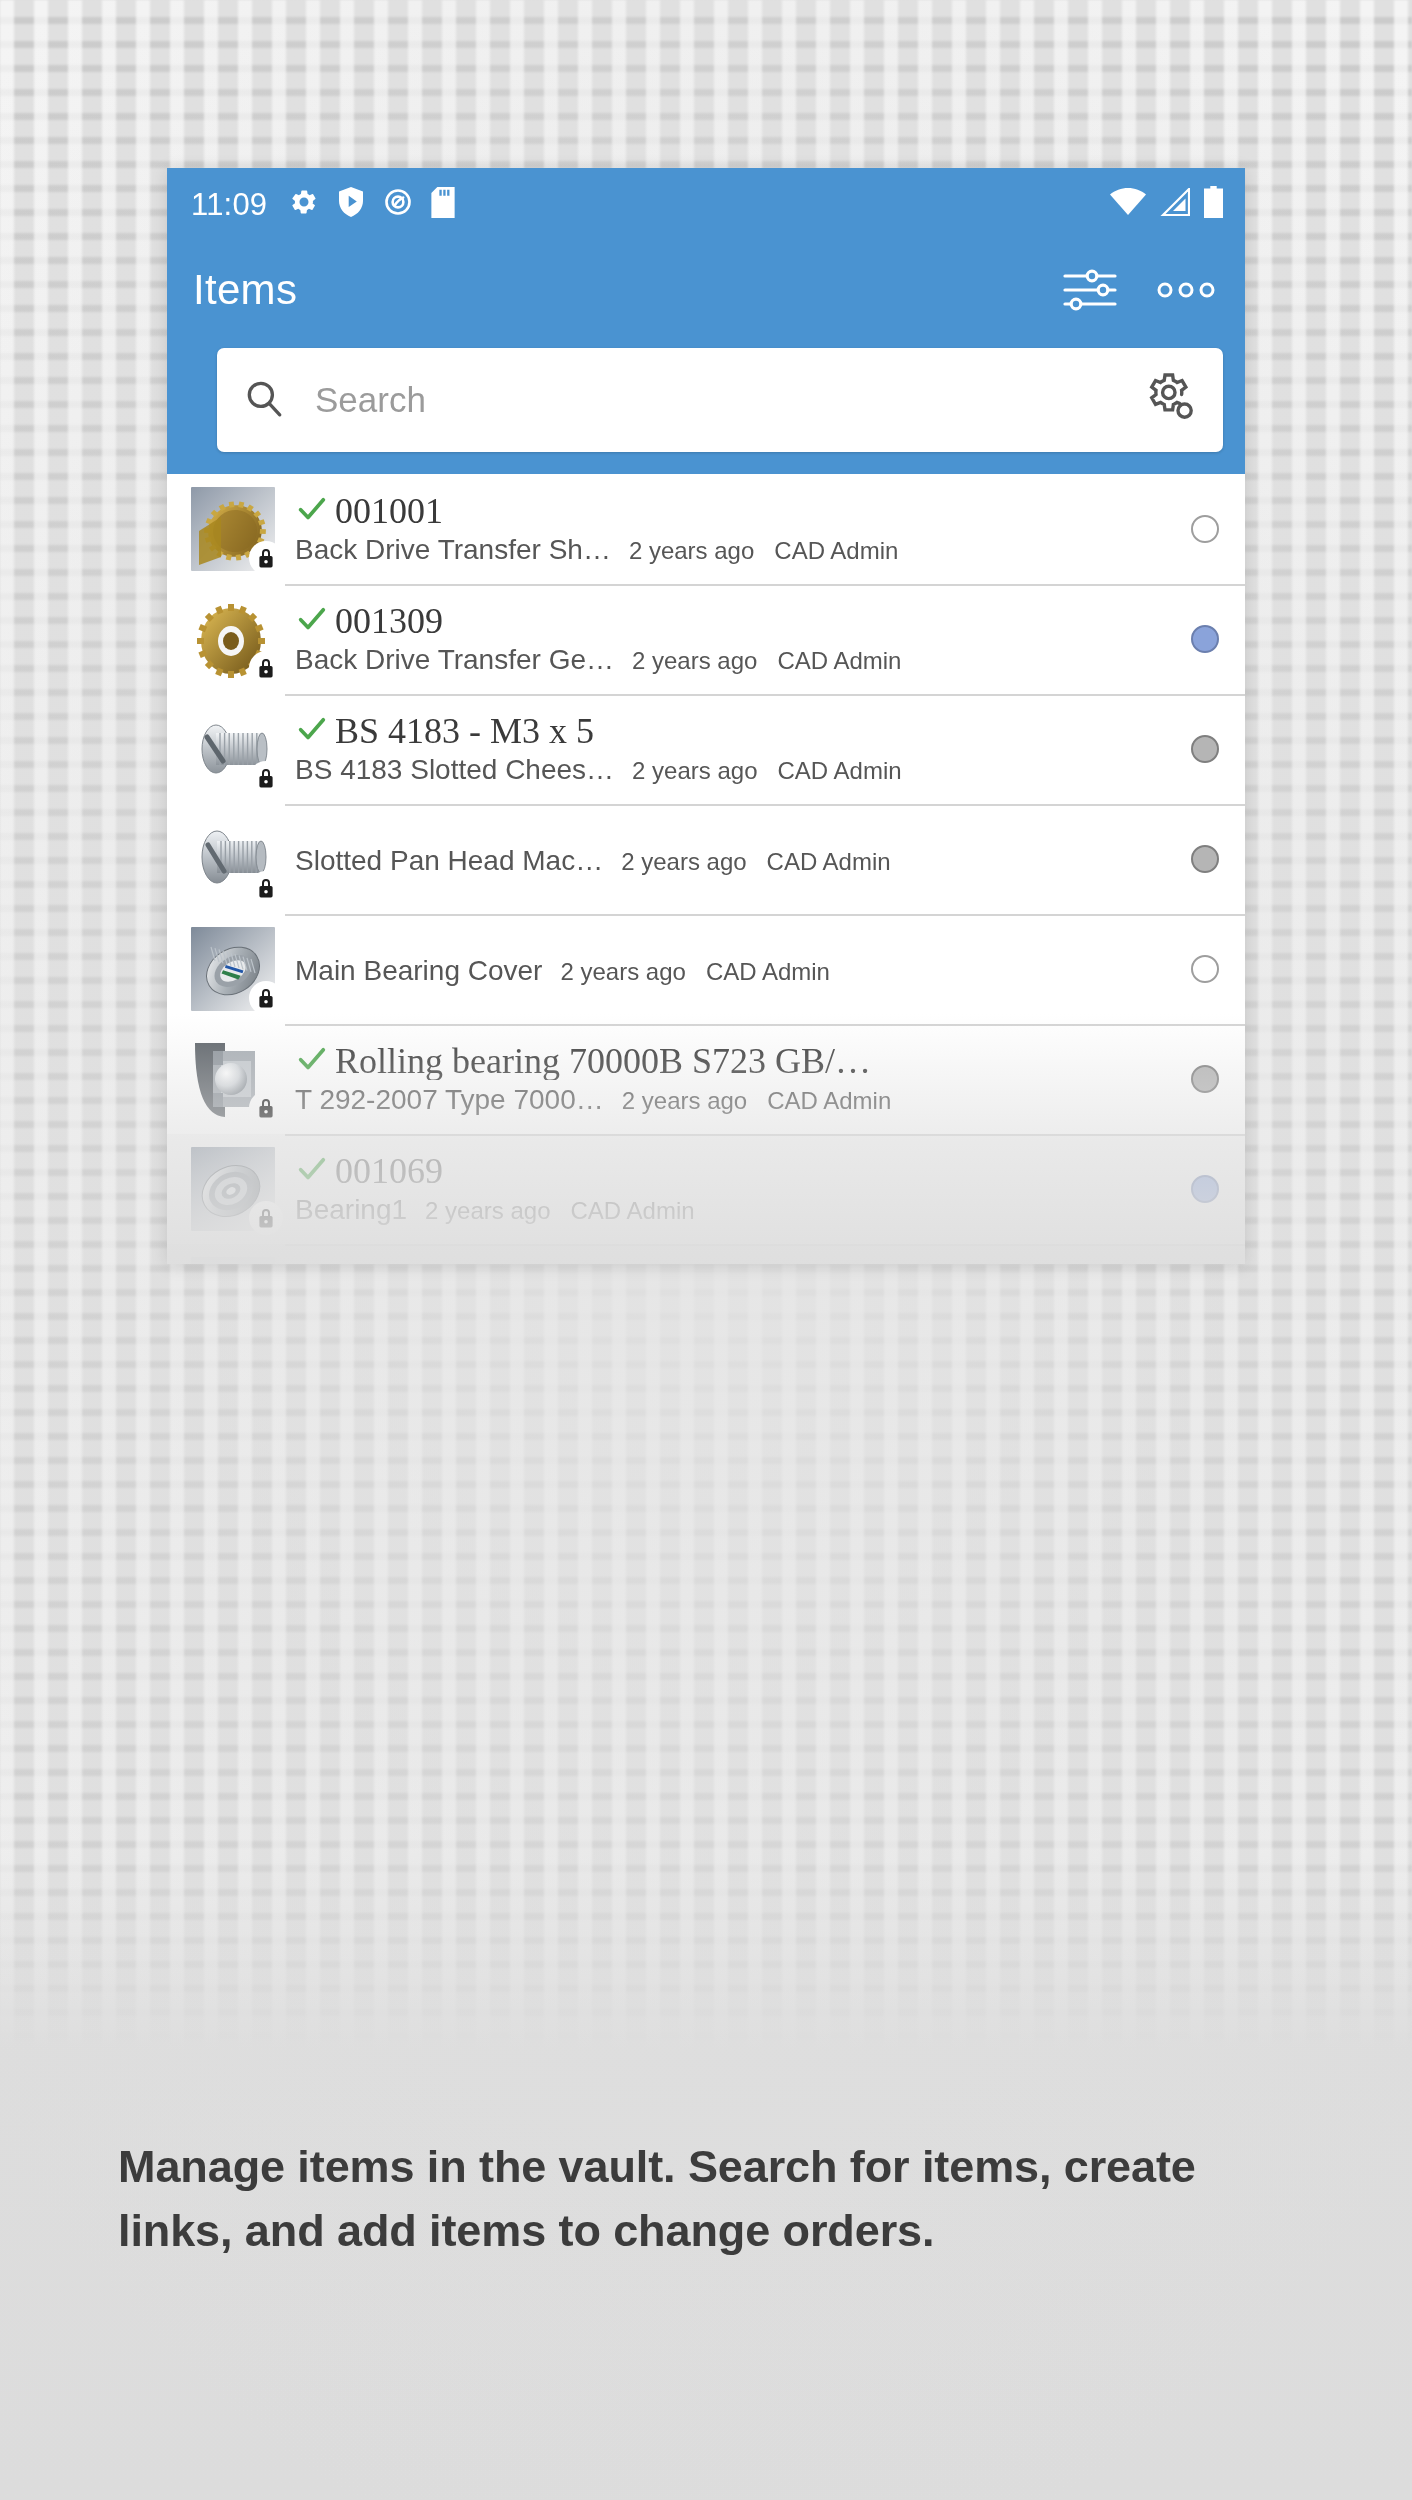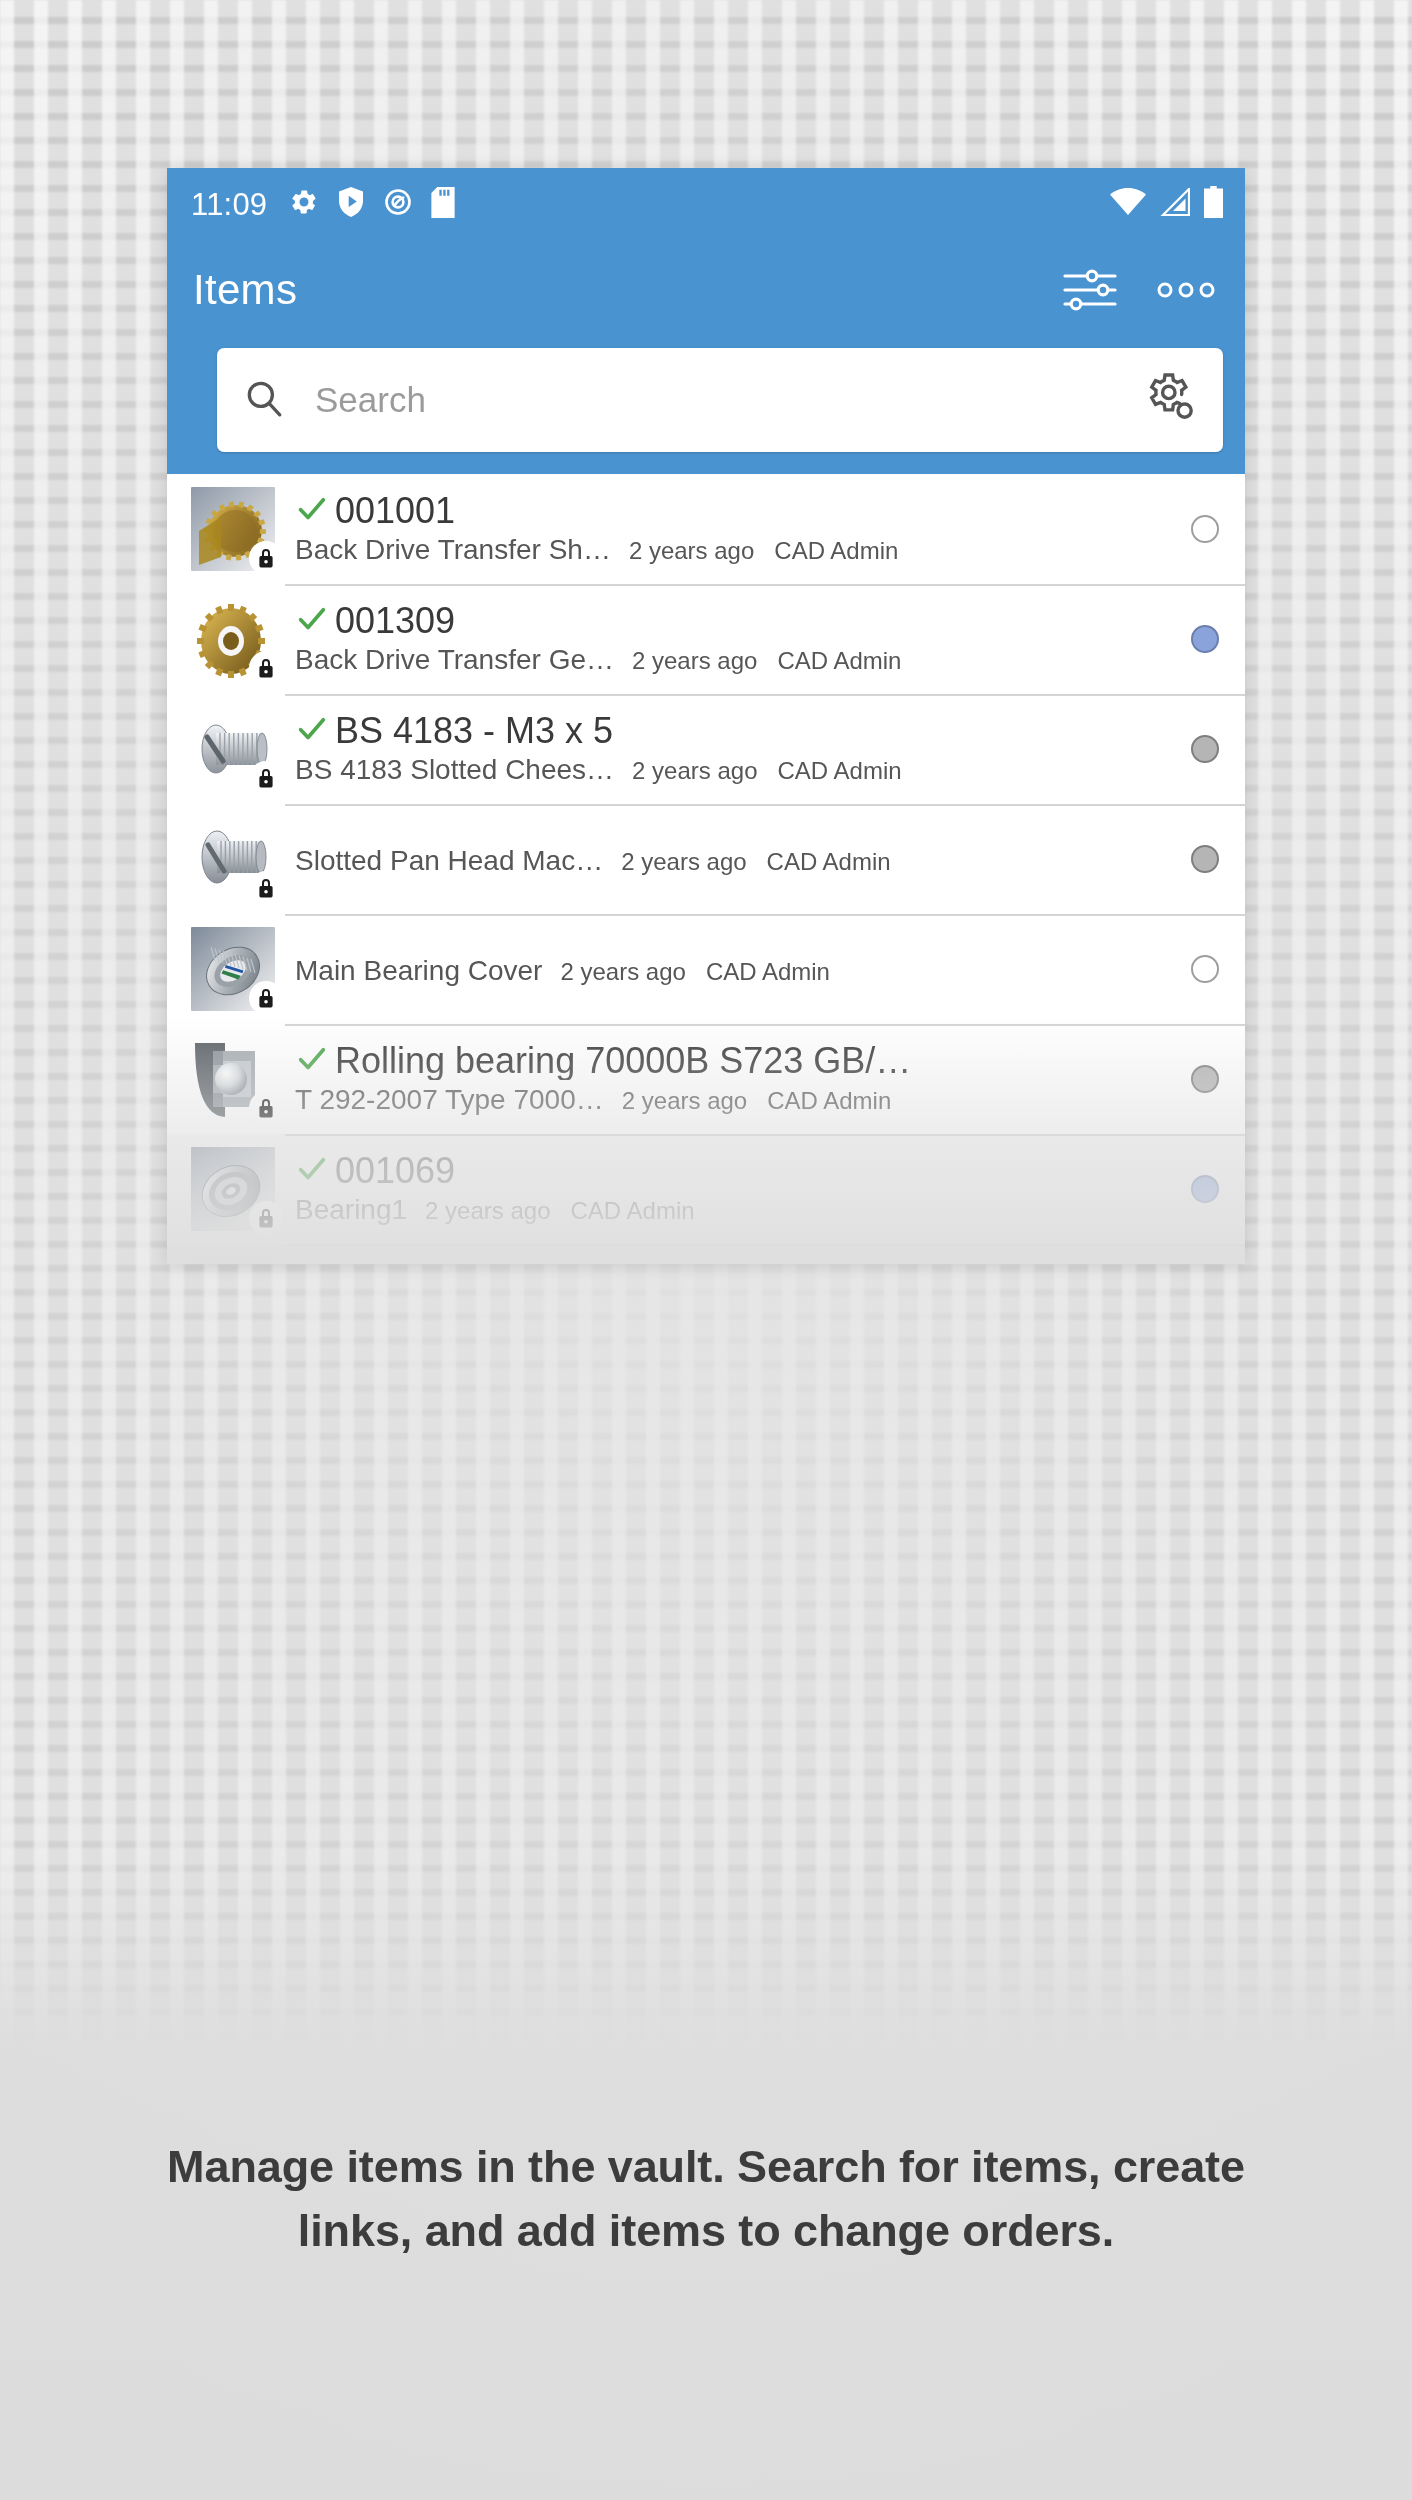--- a/index.html
+++ b/index.html
@@ -147,21 +147,21 @@
   .lock {
     position: absolute;
     right: -8px; bottom: -4px;
     width: 34px; height: 34px;
     border-radius: 50%;
     background: #ffffff;
     display: flex; align-items: center; justify-content: center;
   }
 
   .row-text { flex: 1; min-width: 0; padding-left: 6px; }
-  .line1 { display: flex; align-items: flex-start; gap: 0px; }
+  .line1 { display: flex; align-items: flex-start; gap: 0px; font-family: Liberation Serif, serif; }
   .check { margin-right: 6px; flex: 0 0 auto; }
   .title {
     font-size: 36px;
     color: #3a3a3a;
     white-space: nowrap;
     overflow: hidden;
     line-height: 1.08;
   }
   .line2 {
     display: flex;
@@ -208,21 +208,21 @@
     height: 250px;
     background: linear-gradient(180deg, rgba(224,224,224,0) 0%, rgba(224,224,224,.55) 45%, rgba(222,222,222,.96) 100%);
     pointer-events: none;
   }
 
   
   .caption {
     position: absolute;
     left: 0; right: 0;
     top: 2135px;
-    text-align: center;
+    text-align: left;
     font-size: 45px;
     font-weight: bold;
     color: #3c3c3c;
     line-height: 1.42;
     padding: 0 118px;
     letter-spacing: -.1px;
   }
 </style>
 </head>
 <body>

